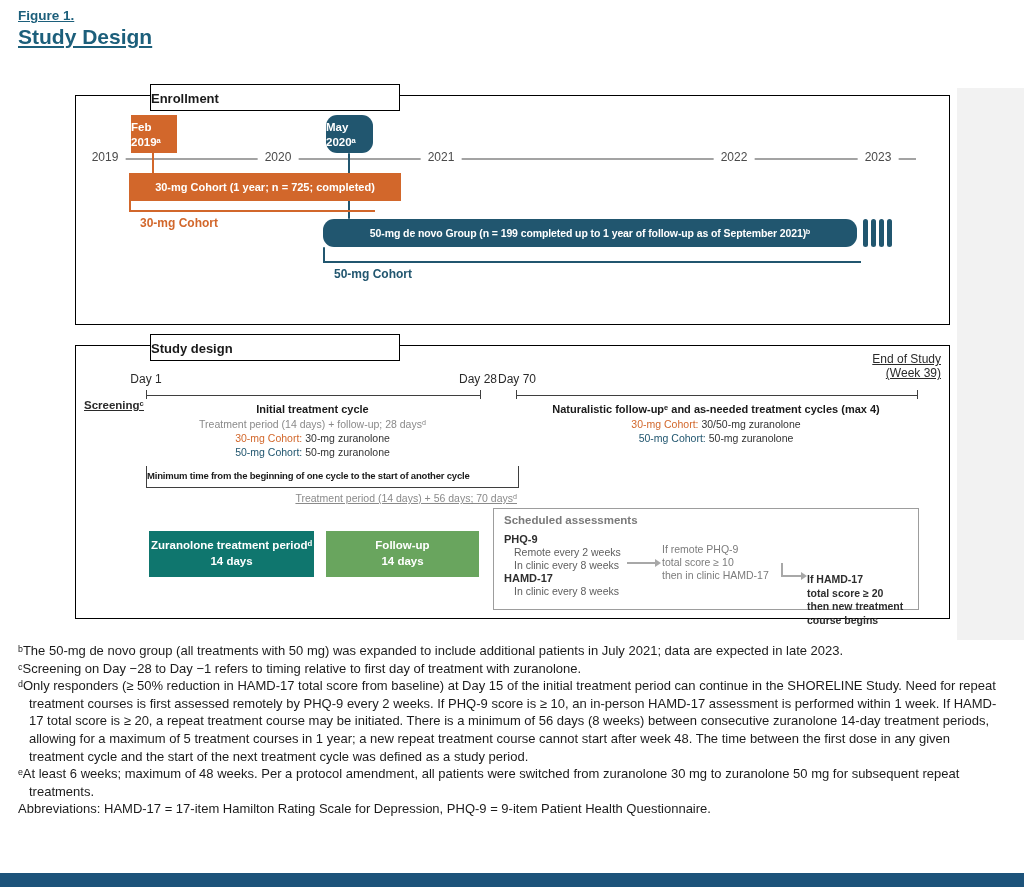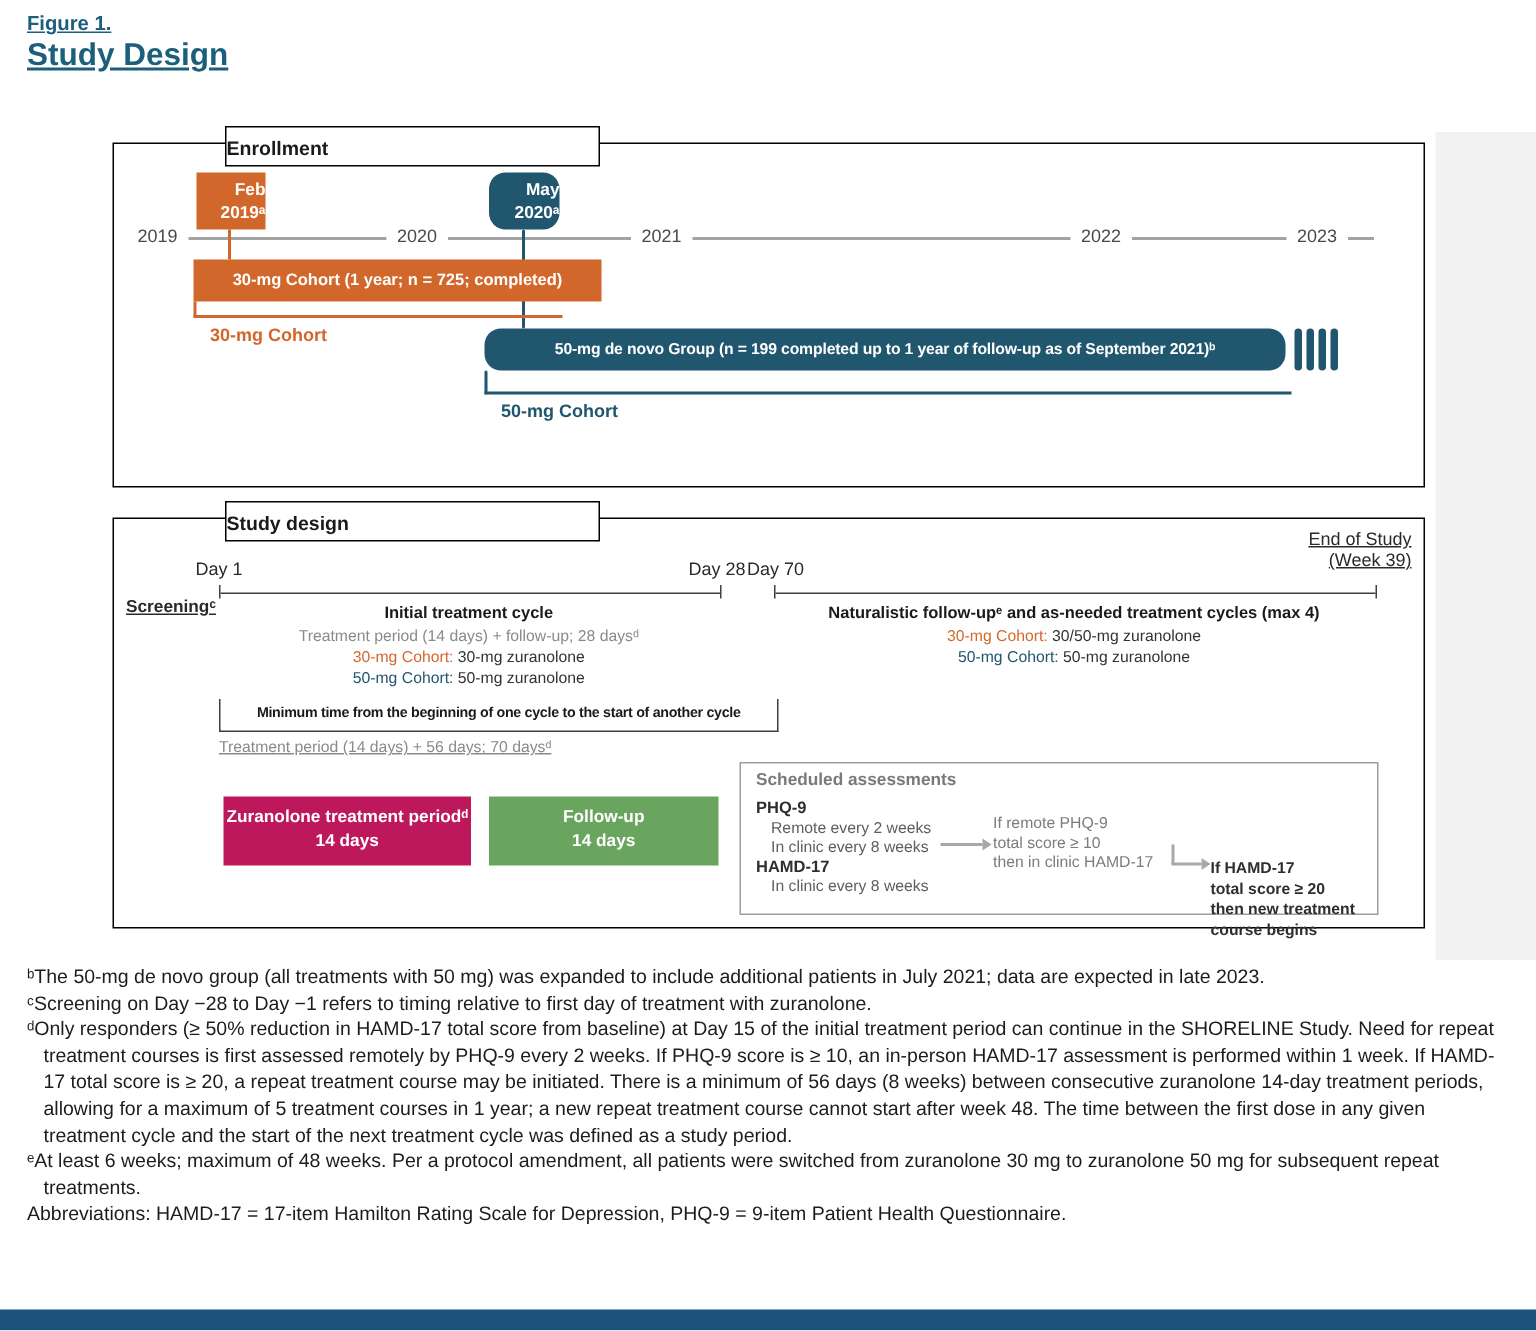--- a/index.html
+++ b/index.html
@@ -10,45 +10,45 @@
   .fig-title{left:18px;top:25px;font-size:21px;font-weight:bold;color:#1c5f7b;}
 
   .panel{position:absolute;border:1.6px solid #000;background:#fff;}
   .panel-label{position:absolute;width:250px;height:27px;border:1.6px solid #000;background:#fff;
       font-size:13px;font-weight:bold;line-height:27px;box-sizing:border-box;z-index:6;}
 
   .timeline{border-top:2px solid #a3a3a3;}
   .year{position:absolute;top:54px;transform:translateX(-50%);background:#fff;padding:0 7px;
         font-size:12px;color:#4a4a4a;z-index:2;}
   .marker{position:absolute;width:46px;height:38px;color:#fff;font-weight:bold;font-size:11.5px;
-          text-align:right;line-height:1.3;padding-top:5px;box-sizing:border-box;z-index:3;}
+          text-align:left;line-height:1.3;padding-top:5px;box-sizing:border-box;z-index:3;}
   .bar{position:absolute;height:28px;color:#fff;font-weight:bold;text-align:center;line-height:28px;
        white-space:nowrap;z-index:2;}
   .orange-bg{background:#d2672b;}
   .navy-bg{background:#21566f;border-radius:11px;}
   .c-orange{color:#d2672b;}
   .c-navy{color:#21566f;}
   .cohort-label{position:absolute;font-size:12px;font-weight:bold;z-index:3;}
   .thinline{position:absolute;z-index:1;}
 
   .hbracket{position:absolute;height:9px;border-left:1.5px solid #3f3f3f;border-right:1.5px solid #3f3f3f;}
   .hbracket::before{content:"";position:absolute;left:0;right:0;top:50%;border-top:1.5px solid #3f3f3f;}
   .daylabel{position:absolute;transform:translateX(-50%);font-size:12px;color:#2a2a2a;white-space:nowrap;}
   .cblock{position:absolute;text-align:center;}
   .cblock .t{font-size:11px;font-weight:bold;color:#1a1a1a;white-space:nowrap;}
   .cblock .s{font-size:10.5px;color:#8a8a8a;margin-top:3px;white-space:nowrap;}
   .cblock .l{font-size:10.5px;margin-top:2px;color:#333;white-space:nowrap;}
 
   .minbracket{position:absolute;border-left:1.5px solid #3f3f3f;border-right:1.5px solid #3f3f3f;
-      border-bottom:1.5px solid #3f3f3f;text-align:center;}
+      border-bottom:1.5px solid #3f3f3f;text-align:left;}
   .minbracket .t{font-size:9.5px;font-weight:bold;letter-spacing:-0.2px;line-height:19px;white-space:nowrap;}
 
   .bigbox{position:absolute;width:165px;height:46px;color:#fff;font-weight:bold;font-size:11.5px;
       display:flex;flex-direction:column;justify-content:center;text-align:center;line-height:1.35;}
-  .gray-bg{background:#be185d;}
+  .gray-bg{background:#0f766e;}
   .green-bg{background:#69a55e;}
 
   .assess{position:absolute;border:1.2px solid #9d9d9d;background:#fff;}
   .assess .hd{position:absolute;left:10px;top:5px;font-size:11.5px;font-weight:bold;color:#7a7a7a;}
   .assess .col{position:absolute;font-size:10.5px;line-height:13px;color:#5e5e5e;white-space:nowrap;}
   .assess .col .b{font-weight:bold;color:#2e2e2e;font-size:11px;}
   .assess .col .ind{padding-left:10px;}
   .harrow{position:absolute;height:1.5px;background:#a8a8a8;}
   .harrow::after{content:"";position:absolute;right:-6px;top:-3.3px;border-left:6px solid #a8a8a8;
       border-top:4px solid transparent;border-bottom:4px solid transparent;}
@@ -145,21 +145,21 @@
         <span class="c-orange">30-mg Cohort:</span><span> 30/50-mg zuranolone</span>
       </div>
       <div class="l">
         <span class="c-navy">50-mg Cohort:</span><span> 50-mg zuranolone</span>
       </div>
     </div>
 
     <div class="minbracket" style="left:70px;top:120px;width:371px;height:21px;">
       <div class="t">Minimum time from the beginning of one cycle to the start of another cycle</div>
     </div>
-    <div class="abs" style="left:70px;top:146px;width:371px;text-align:left;font-size:10.5px;color:#8a8a8a;">Treatment period (14 days) + 56 days; 70 daysᵈ</div>
+    <div class="abs" style="left:70px;top:146px;width:371px;text-align:right;font-size:10.5px;color:#8a8a8a;">Treatment period (14 days) + 56 days; 70 daysᵈ</div>
 
     <div class="bigbox gray-bg" style="left:73px;top:185px;">
       <div>Zuranolone treatment periodᵈ</div>
       <div>14 days</div>
     </div>
     <div class="bigbox green-bg" style="left:250px;top:185px;width:153px;">
       <div>Follow-up</div>
       <div>14 days</div>
     </div>
 

